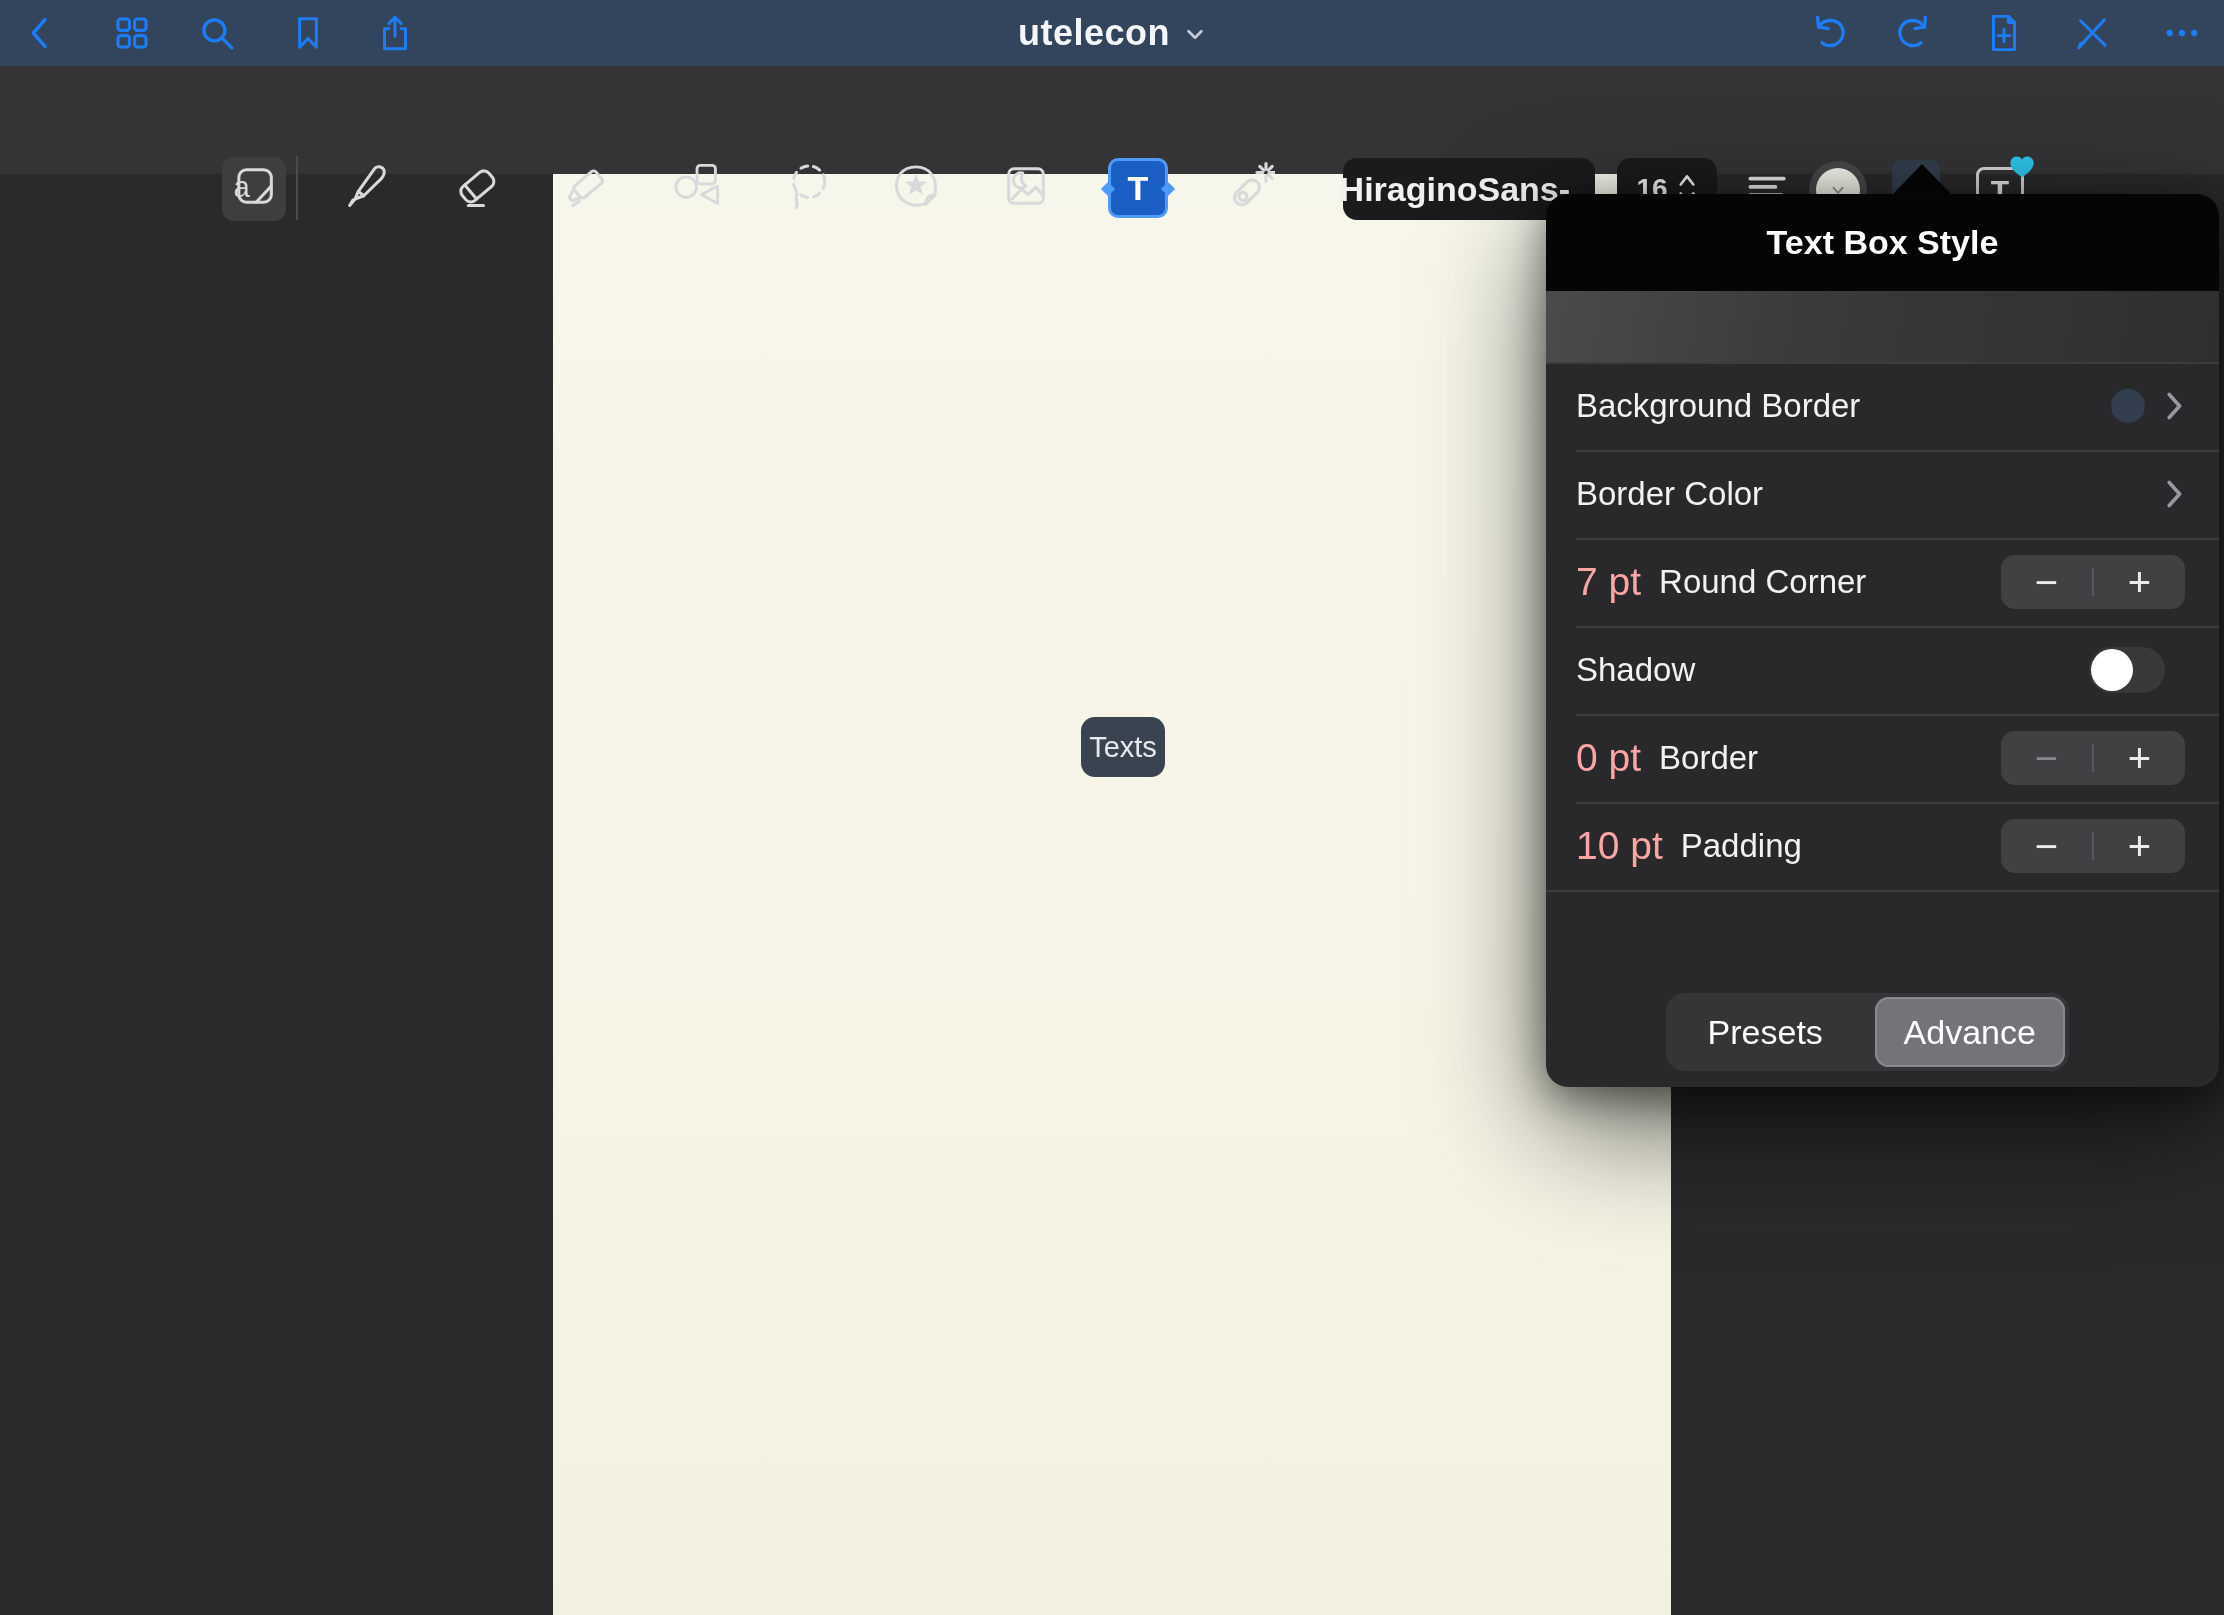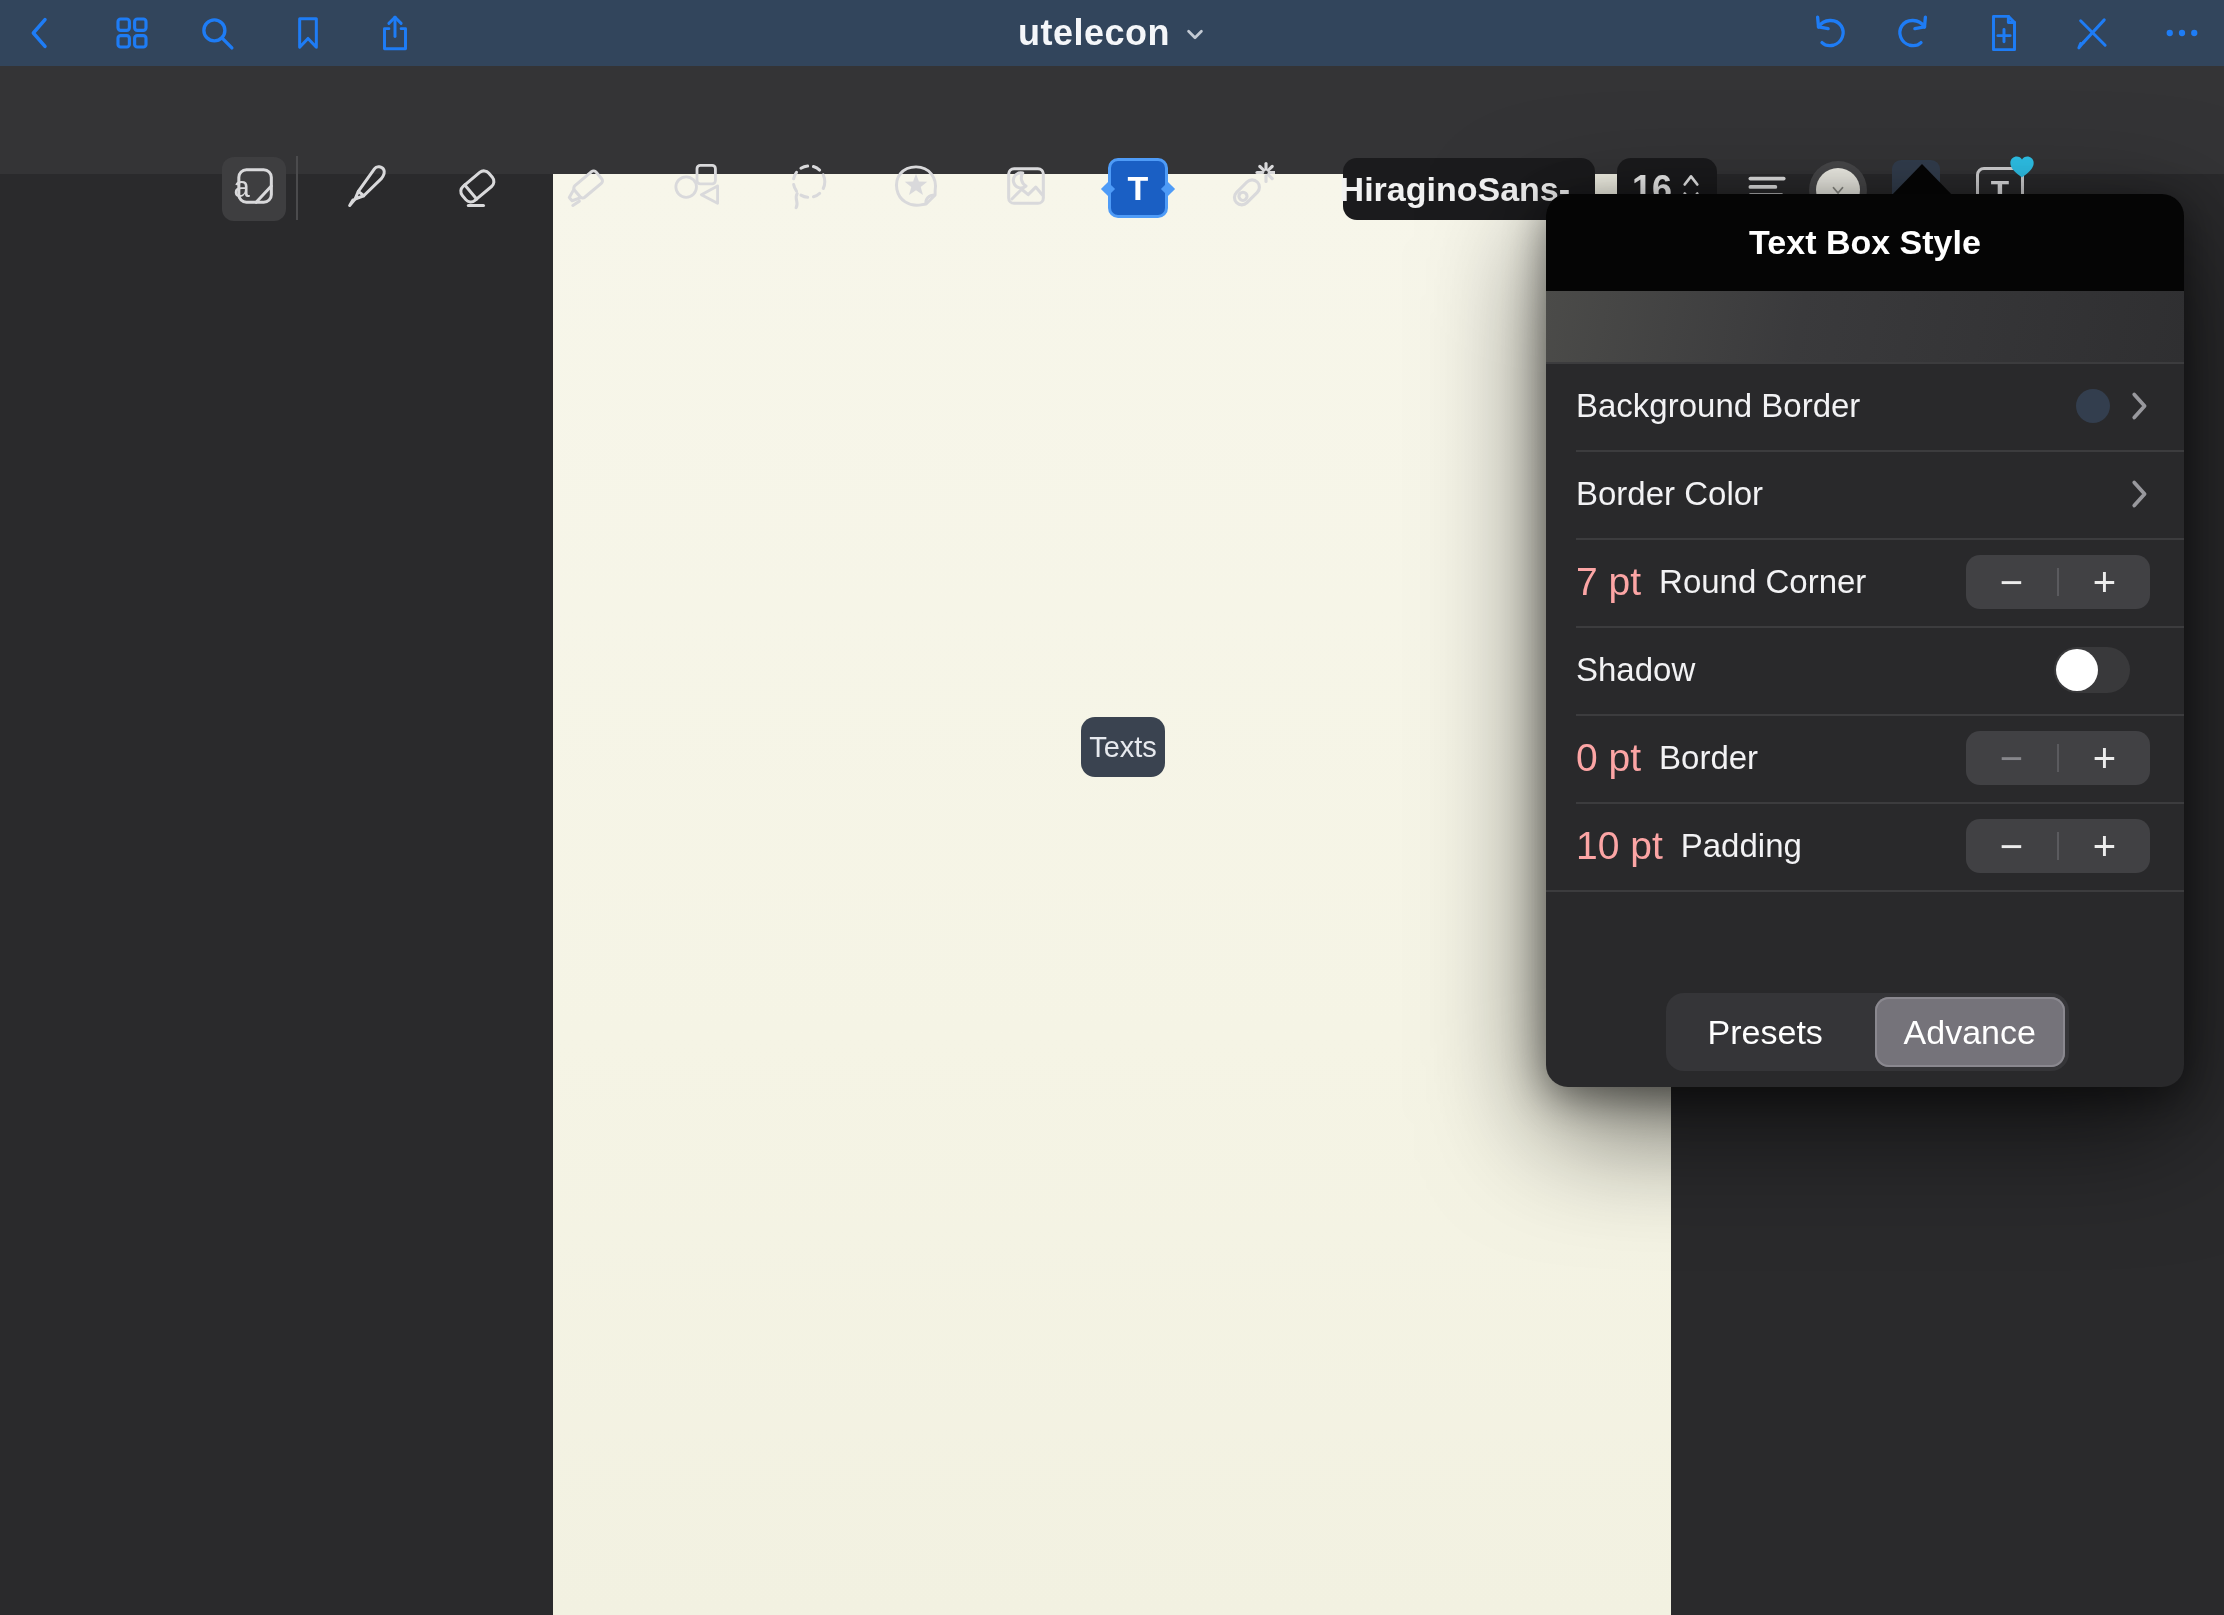--- a/index.html
+++ b/index.html
@@ -13,21 +13,21 @@
   .nav-title .t{color:#F4F6F9;font-size:36px;font-weight:700;letter-spacing:.5px;}
   .nav-title .chev{color:#C3CAD4;margin-top:6px;}
   
   .toolbar{position:absolute;left:0;top:66px;width:2224px;height:108px;background:#343436;z-index:20;}
   .tool{position:absolute;top:94px;width:52px;height:52px;display:flex;align-items:center;justify-content:center;color:#D9D9DB;}
   .tool svg{display:block;}
   .tool-backdrop{position:absolute;left:222px;top:91px;width:64px;height:64px;border-radius:12px;background:#3E3E40;}
   .tb-divider{position:absolute;left:296px;top:90px;width:2px;height:64px;background:#4B4B4D;}
   .pill{position:absolute;top:92px;height:62px;border-radius:14px;background:#1B1B1D;display:flex;align-items:center;justify-content:center;color:#F2F2F2;}
   .font-pill{left:1343px;width:252px;font-size:34px;font-weight:700;}
-  .size-pill{left:1617px;width:100px;gap:8px;font-size:36px;font-weight:700;}
+  .size-pill{left:1617px;width:100px;gap:8px;font-size:28px;font-weight:700;}
   .text-sel{position:absolute;left:1108px;top:92px;width:60px;height:60px;border-radius:10px;
             background:#1A5FC4;border:3px solid #4E9BF7;box-sizing:border-box;
             display:flex;align-items:center;justify-content:center;color:#FFFFFF;font-size:34px;font-weight:700;}
   .handle{position:absolute;width:10px;height:10px;background:#4E9BF7;transform:rotate(45deg);top:23px;}
   .color-ring{position:absolute;left:1809px;top:95px;width:58px;height:58px;border-radius:50%;background:#48484A;
               display:flex;align-items:center;justify-content:center;}
   .color-inner{width:44px;height:44px;border-radius:50%;background:#F3F2EA;display:flex;align-items:center;justify-content:center;color:#8E8E88;}
   .navy-swatch{position:absolute;left:1892px;top:94px;width:48px;height:58px;border-radius:9px;background:#333E4E;}
   .theart{position:absolute;left:1974px;top:95px;width:56px;height:56px;}
   .theart .box{position:absolute;left:2px;top:6px;width:48px;height:48px;border:3px solid #D4D4D6;border-radius:8px;box-sizing:border-box;
@@ -35,21 +35,21 @@
   .theart .heart{position:absolute;right:-6px;top:-8px;color:#2EC3EA;}
   
   .canvas{position:absolute;left:553px;top:174px;width:1118px;height:1441px;
           background:linear-gradient(180deg,#F7F6EA 0%,#F5F4E5 60%,#F2F1E1 100%);z-index:5;}
   .textbox{position:absolute;left:528px;top:543px;width:84px;height:60px;border-radius:14px;background:#3A4350;
            display:flex;align-items:center;justify-content:center;color:#E6E9EE;font-size:29px;}
   
   .popup-arrow{position:absolute;left:1889px;top:164px;width:0;height:0;z-index:39;
                border-left:33px solid transparent;border-right:33px solid transparent;border-bottom:34px solid #060606;}
   .popup{position:absolute;left:1546px;top:194px;width:638px;height:893px;border-radius:22px;background:#29292B;
-         box-shadow:0 40px 120px rgba(0,0,0,.6), 0 10px 40px rgba(0,0,0,.45);z-index:40;overflow:hidden;}
+         box-shadow:0 40px 120px rgba(0,0,0,.6), 0 10px 40px rgba(0,0,0,.45);z-index:40;overflow:hidden;padding-left:35px;}
   .popup-header{position:absolute;left:0;top:0;width:100%;height:97px;background:#050505;
                 display:flex;align-items:center;justify-content:center;color:#FFFFFF;font-size:34px;font-weight:700;}
   .popup-band{position:absolute;left:0;top:97px;width:100%;height:71px;
               background:linear-gradient(100deg,#4B4B49 0%,#3A3A3C 40%,#2F2F31 100%);}
   .rows{position:absolute;left:0;top:168px;width:100%;}
   .row{position:relative;height:88px;display:flex;align-items:center;padding:0 34px 0 30px;box-sizing:border-box;}
   .row + .row::before, .rows::before{content:"";position:absolute;left:30px;right:0;top:0;height:2px;background:#3C3C3E;}
   .rows::before{left:0;}
   .row .val{color:#fca5a5;font-size:39px;margin-right:18px;}
   .row .lbl{color:#F2F2F4;font-size:33px;}

